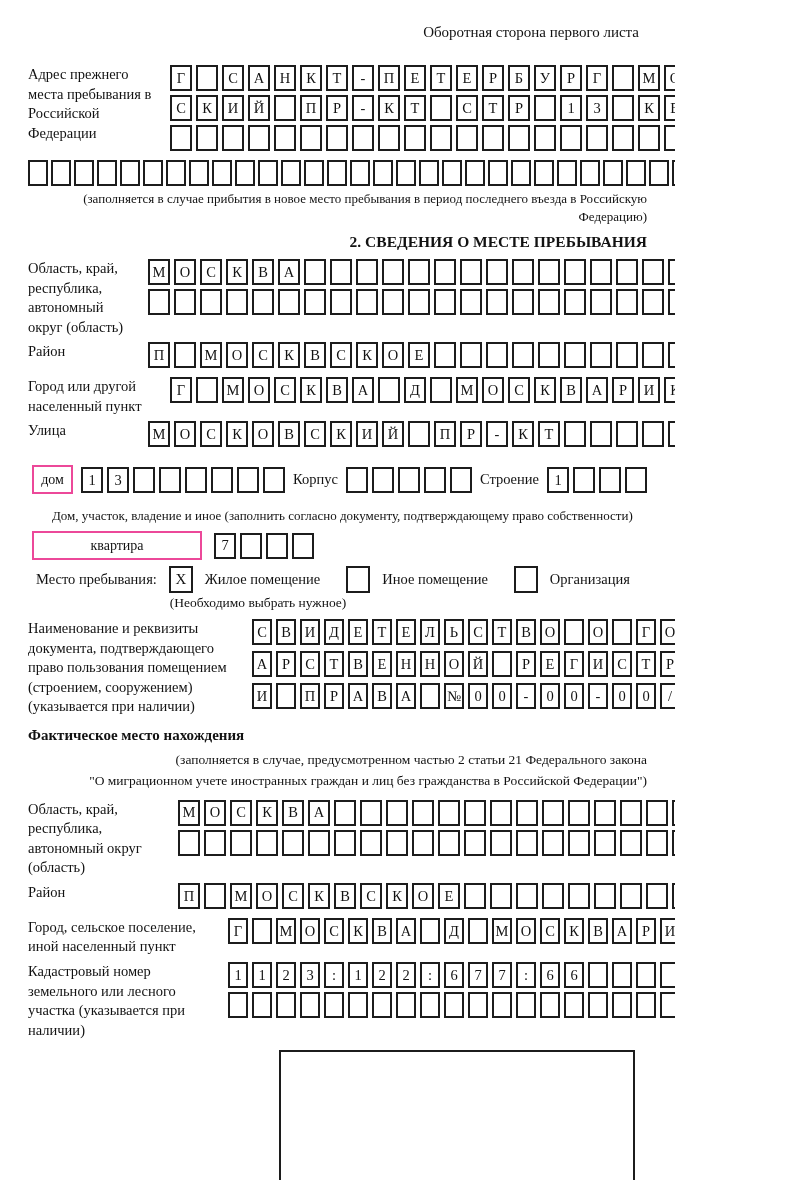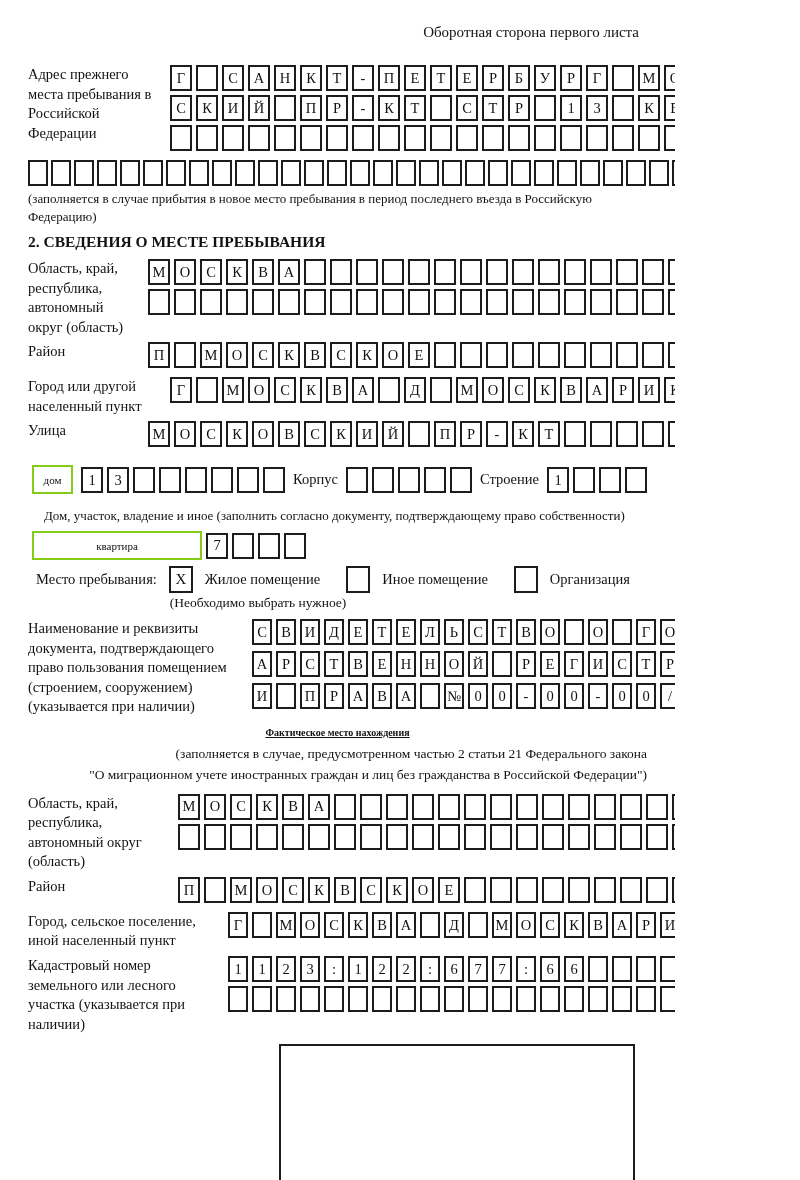--- a/index.html
+++ b/index.html
@@ -22,48 +22,48 @@
   .cellrow.full { gap:3px; }
   .cellrow.full .cell { width:20px; }
 
   .fieldblock { display:flex; margin-bottom:5px; }
   .fieldblock .flabel { flex:none; font-size:14.5px; line-height:1.35; padding-right:8px; box-sizing:border-box; }
   .w135 { width:142px; } .w112 { width:120px; } .w145 { width:150px; }
   .w196 { width:200px; } .w222 { width:224px; }
   .cellcol { display:flex; flex-direction:column; }
 
   .caption { font-size:13px; line-height:1.35; }
-  .caption.center { text-align:left; margin:2px 0 8px 0; }
-  .caption.indent { margin:0 0 6px 16px; }
-
-  .sec-title { text-align:left; font-weight:bold; font-size:15.5px; margin:8px 0 8px 0; }
+  .caption.center { text-align:right; margin:2px 0 8px 0; }
+  .caption.indent { margin:0 0 6px 24px; }
+
+  .sec-title { text-align:right; font-weight:bold; font-size:15.5px; margin:8px 0 8px 0; }
 
   .house-row { display:flex; align-items:center; margin:4px 0 4px 4px; }
   .wide-box {
-    border:2px solid #84cc16; height:29px; box-sizing:border-box;
-    display:flex; align-items:center; justify-content:center; font-size:11px;
+    border:2px solid #ec4899; height:29px; box-sizing:border-box;
+    display:flex; align-items:center; justify-content:center; font-size:14px;
   }
   .dom-box { width:160px; margin-right:8px; }
-  .kv-box  { width:170px; margin-right:4px; }
+  .kv-box  { width:170px; margin-right:12px; }
   .inline-lbl { font-size:14.5px; margin:15px 8px;text-align:right; }
 
   .stay-row { display:flex; align-items:center; margin:6px 0 2px 8px; }
   .checkbox {
     width:24px; height:27px; flex:none; box-sizing:border-box;
     border:2px solid #1c1c1c; display:flex; align-items:center; justify-content:center;
     font-size:15px;
   }
   .stay-lbl { font-size:14.5px;font-family:Liberation Serif, serif; }
   .stay-main { margin-right:12px; }
   .opt-lbl { margin:0 26px 0 12px; }
   .opt-lbl.last { margin-right:0; }
   .choose-note { font-size:13.5px; width:220px; margin:0 0 8px 120px; text-align:center; }
 
   .subt { text-align:right; font-size:13.5px; line-height:1.55; }
-  .fact-title { text-align:center; font-weight:bold; font-size:10px; margin:10px 0 6px 0;text-decoration:underline; }
+  .fact-title { font-weight:bold; font-size:15px; margin:10px 0 6px 0; }
 
   .stamp-wrap { width:380px; margin-left:auto; margin-top:10px; }
   .stamp-box { width:356px; height:176px; box-sizing:border-box; border:2px solid #1c1c1c; margin:0 auto 6px auto; background:#fff; }
 </style>
 </head>
 <body>
 
 <div class="page">
 
   <div class="header-note">Оборотная сторона первого листа</div>

